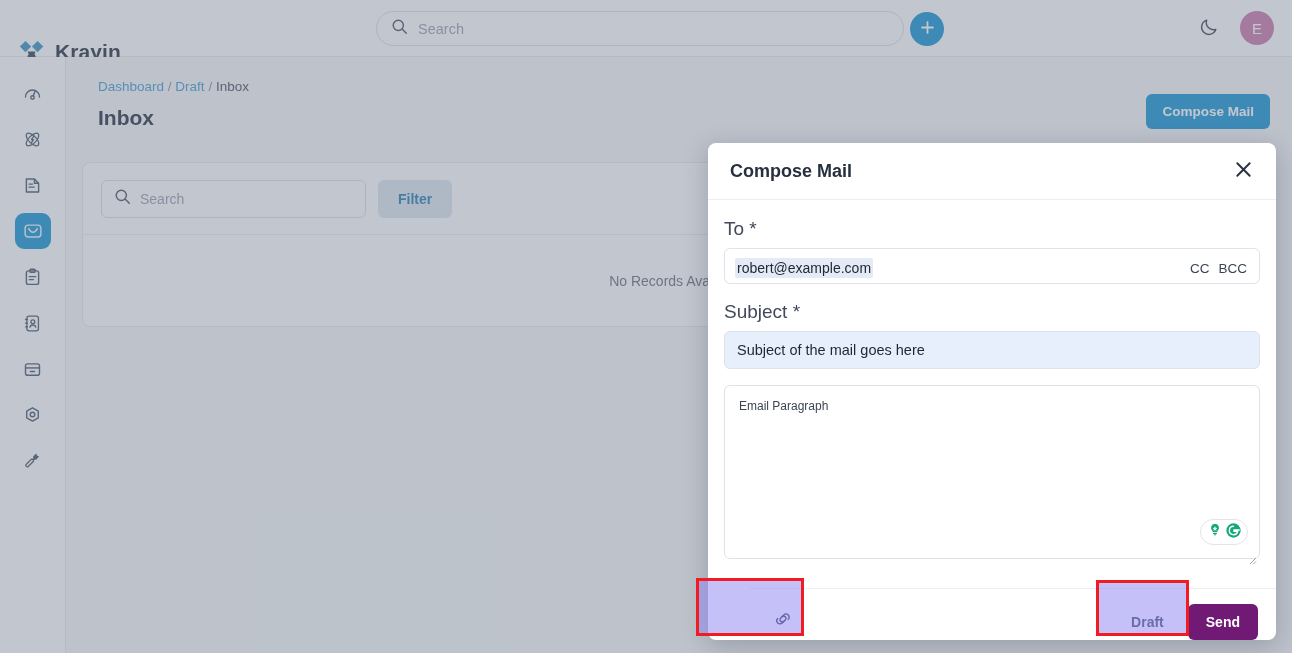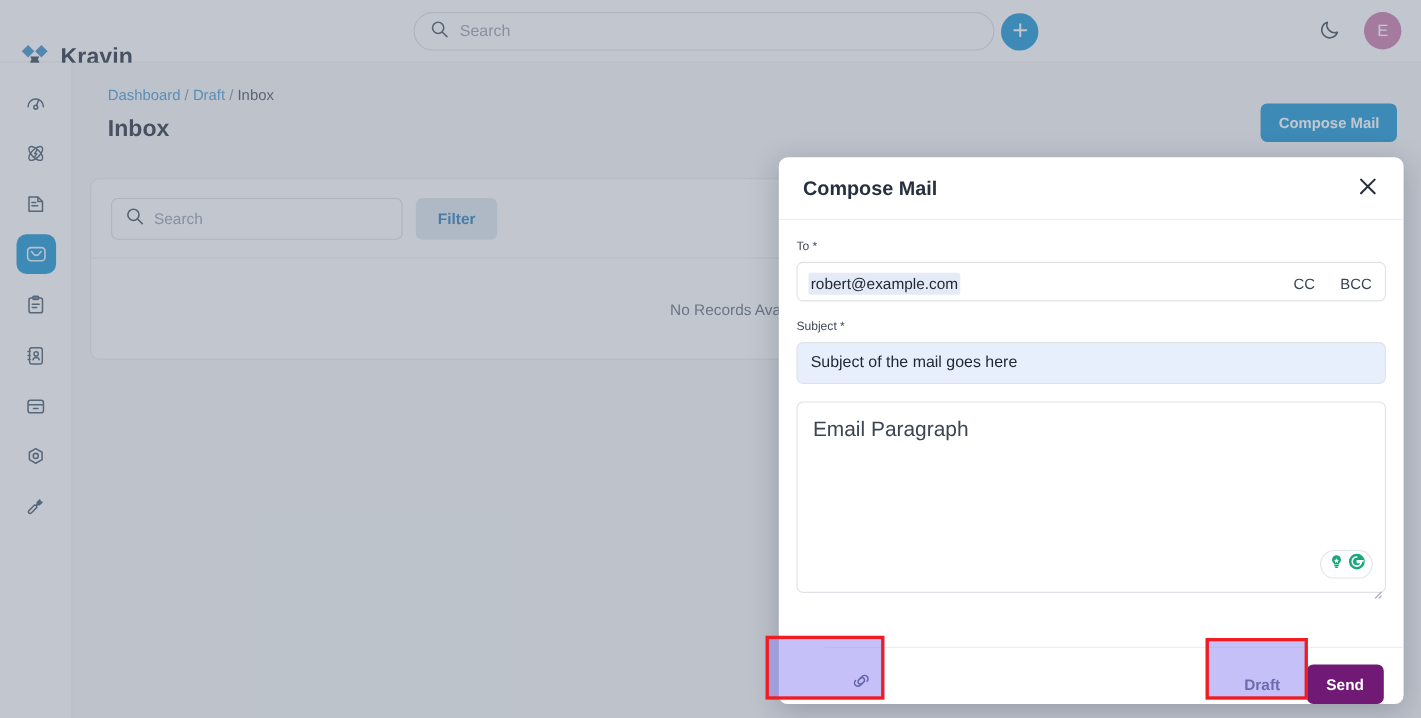--- a/index.html
+++ b/index.html
@@ -166,50 +166,50 @@
     padding: 0 18px 0 22px;
     border-bottom: 1px solid #eceef0;
   }
   .modal-title { font-size: 18px; font-weight: 700; color: #26303f; }
   .close-btn {
     width: 30px; height: 30px; border: none; background: transparent;
     cursor: pointer; display: flex; align-items: center; justify-content: center;
   }
   .modal-body { flex: 1; padding: 18px 16px 0 16px; }
   .field-label {
-    font-size: 11px; color: #41495a; margin-bottom: 8px;
+    font-size: 19px; color: #41495a; margin-bottom: 8px;
   }
   .to-box {
     height: 36px; border: 1px solid #dfe2e7; border-radius: 6px;
     display: flex; align-items: center;
     padding: 4px 12px 0 10px; margin-bottom: 17px;
     background: #ffffff;
   }
   .to-chip {
     font-size: 14px; color: #222a35;
     background: #e4ebf7; padding: 2px 2px; border-radius: 2px;
   }
   .to-actions {
-    margin-left: auto; display: flex; gap: 23px;
+    margin-left: auto; display: flex; gap: 9px;
     font-size: 13.5px; color: #3a4456; font-weight: 500;
   }
   .to-actions span { cursor: pointer; }
   .subject-input {
     width: 100%; height: 38px;
     border: 1px solid #dfe2e7; border-radius: 6px;
     background: #e8effc;
     padding: 0 12px; font-size: 14.5px; color: #1e2732;
     outline: none; font-family: inherit;
     margin-bottom: 16px;
   }
   .body-wrap { position: relative; }
   .body-area {
     width: 100%; height: 174px;
     border: 1px solid #dfe2e7; border-radius: 6px;
-    padding: 12px 14px; font-size: 19px; color: #3c4551;
+    padding: 12px 14px; font-size: 12px; color: #3c4551;
     outline: none; resize: none; font-family: inherit;
     line-height: 1.4;
   }
   .grammarly {
     position: absolute; right: 12px; bottom: 18px;
     width: 48px; height: 26px; border-radius: 13px;
     border: 1px solid #e1e4e8; background: #ffffff;
     display: flex; align-items: center; justify-content: center; gap: 2px;
     cursor: pointer;
   }

